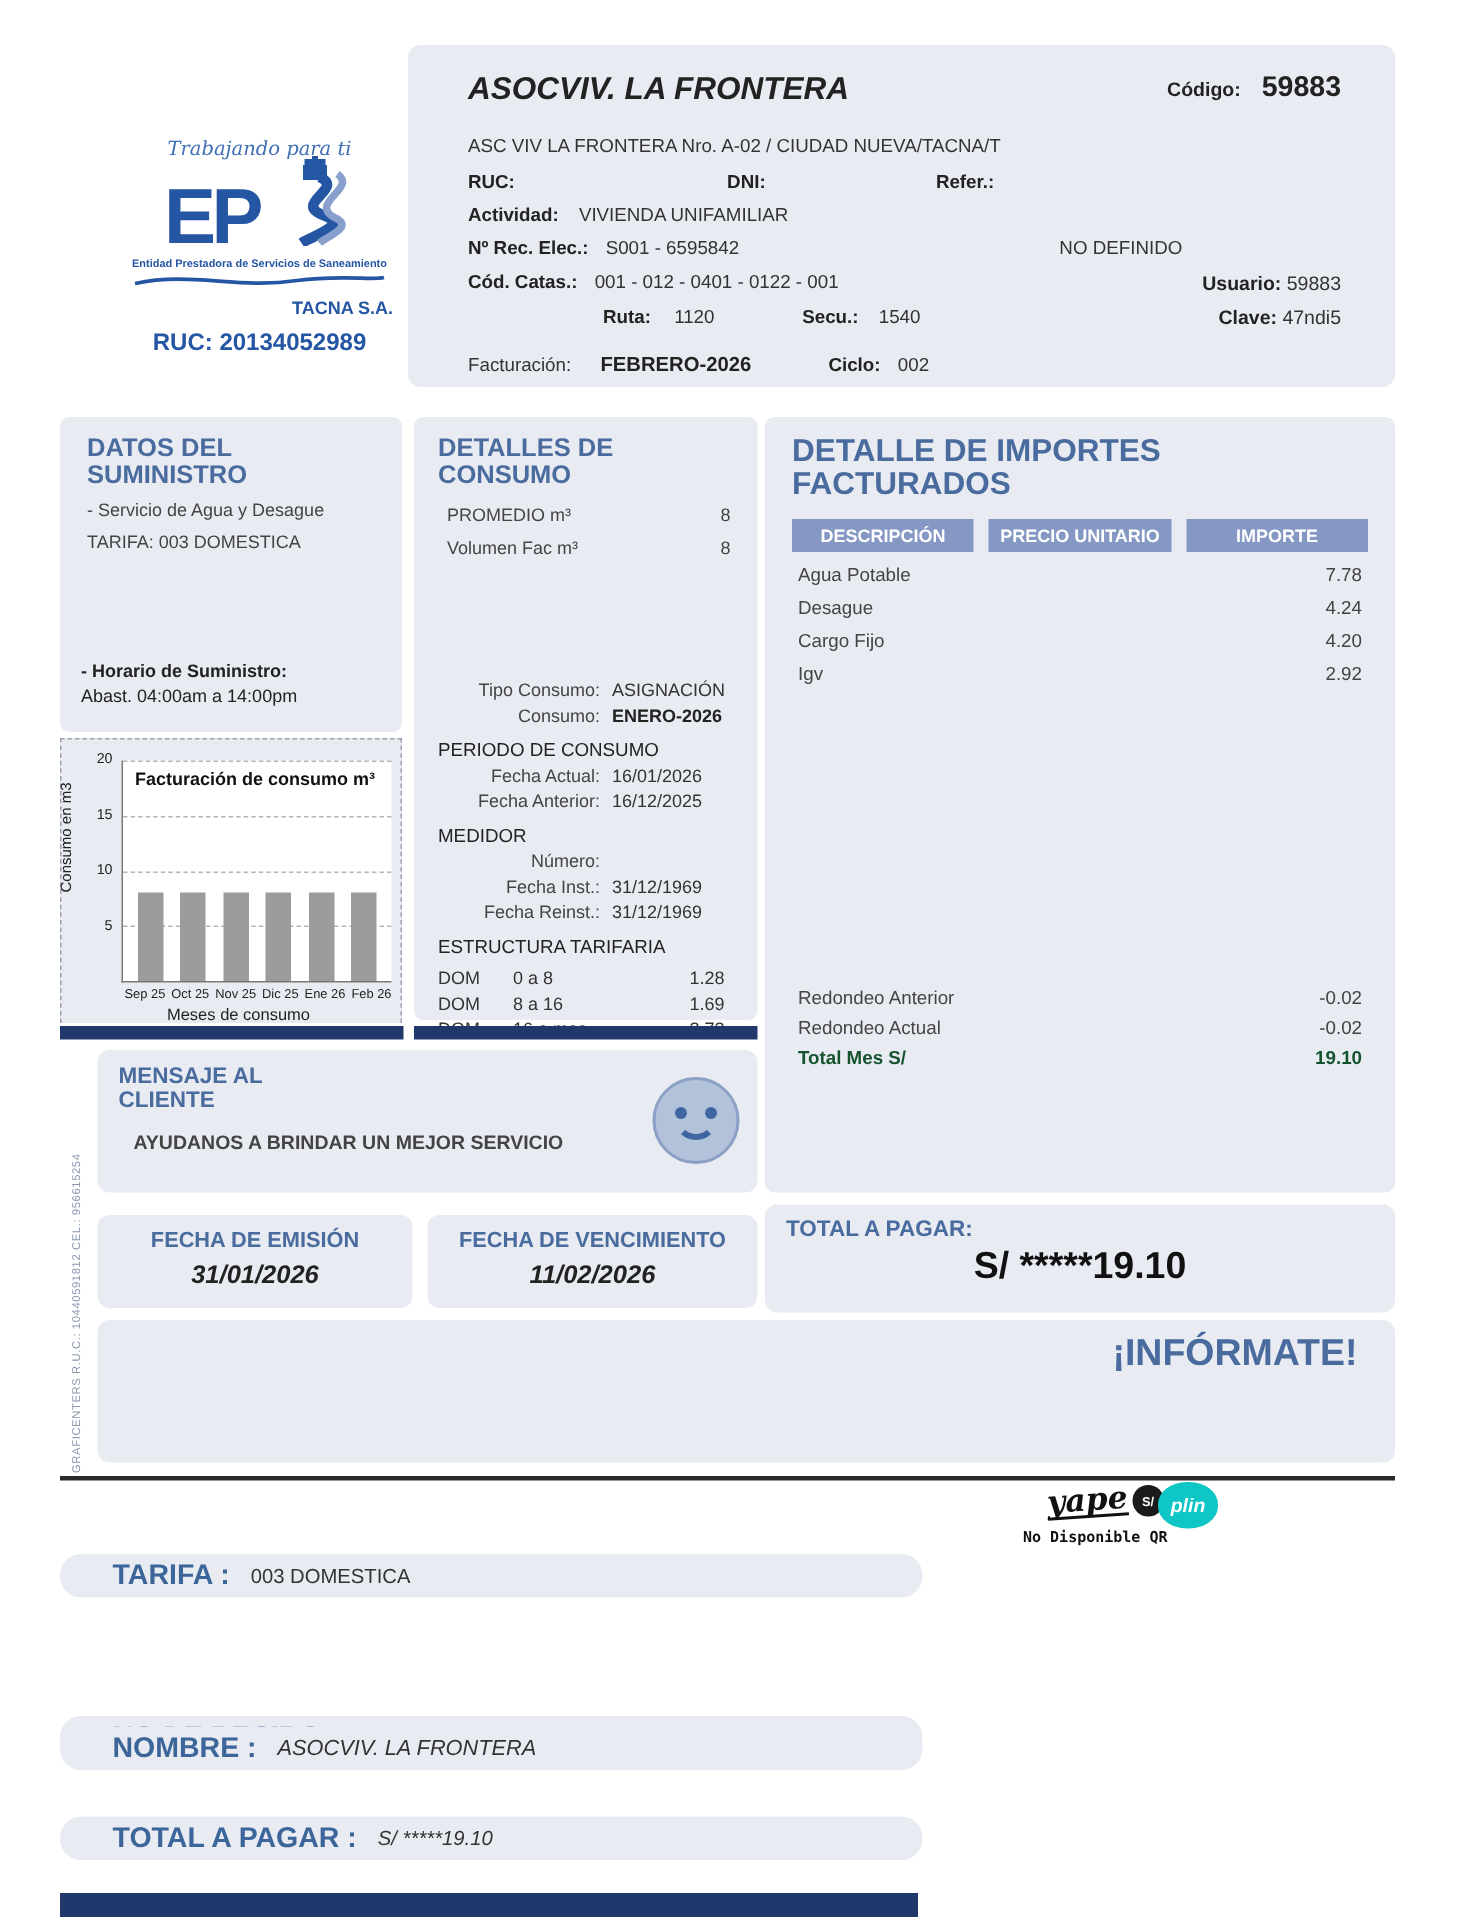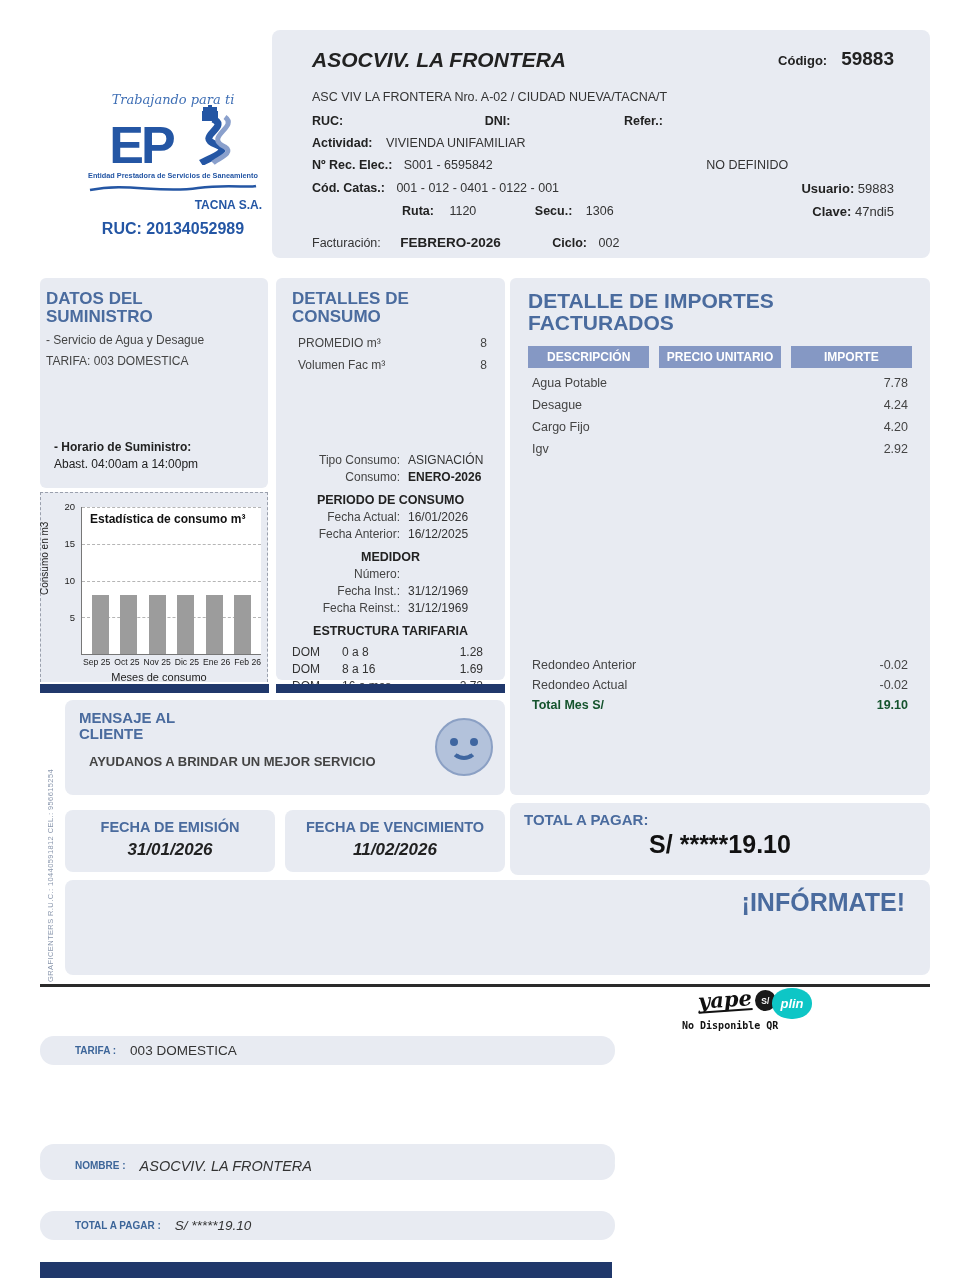--- a/index.html
+++ b/index.html
@@ -21,21 +21,21 @@
   
   #logo { position:absolute; left:78px; top:92px; width:190px; text-align:center; }
   .logo-tag { font-family:"DejaVu Serif", serif; font-style:italic; color:#3f6fb5; font-size:13px; }
   .logo-row { display:flex; align-items:flex-end; justify-content:center; height:62px; }
   .logo-ep { font-size:52px; font-weight:bold; color:#2456a4; letter-spacing:-3px; line-height:0.9; }
   .logo-sub { font-size:7.3px; font-weight:bold; color:#2456a4; margin-top:2px; }
   .logo-co { font-size:12px; font-weight:bold; color:#2456a4; text-align:right; padding-right:6px; }
   .logo-ruc { font-size:16px; font-weight:bold; color:#2456a4; margin-top:8px; }
 
   
-  #datos-panel { left:40px; top:278px; width:228px; height:210px; border-radius:6px; padding:12px 6px; }
+  #datos-panel { left:40px; top:278px; width:228px; height:210px; border-radius:6px; padding:12px 18px; }
   #datos-panel .hd { font-size:17px; width:150px; }
   .datos-line { font-size:12px; margin-top:7px; color:#444; }
   .datos-horario { position:absolute; left:14px; top:162px; font-size:12px; color:#222; }
 
   
   #chart-panel { left:40px; top:492px; width:228px; height:190px; border-radius:0; border-top:1px dashed #9aa0ad; border-left:1px dashed #9aa0ad; border-right:1px dashed #9aa0ad; padding:6px 4px 0 0; }
   .chart-wrap { position:relative; height:100%; }
   .chart-ylab { position:absolute; left:-2px; top:96px; transform:rotate(-90deg); transform-origin:left top; font-size:10px; color:#222; white-space:nowrap; }
   .chart-yticks { position:absolute; left:14px; top:8px; width:22px; height:148px; font-size:9.5px; color:#222; text-align:right; }
   .chart-yticks span { position:absolute; right:2px; transform:translateY(-55%); }
@@ -49,21 +49,21 @@
   .chart-xlabels { position:absolute; left:40px; top:158px; width:182px; display:flex; justify-content:space-around; font-size:8.6px; color:#222; white-space:nowrap; }
   .chart-xlab { position:absolute; left:28px; top:172px; width:180px; text-align:center; font-size:11px; color:#222; }
 
   
   #consumo-panel { left:276px; top:278px; width:229px; height:402px; border-radius:6px; padding:12px 16px; font-size:12px; }
   #consumo-panel .hd { font-size:17px; width:150px; margin-bottom:10px; }
   .kv { display:flex; justify-content:space-between; margin:8px 2px 0 6px; color:#444; }
   .clab { text-align:right; width:108px; color:#444; }
   .crow { display:flex; margin-top:3px; }
   .crow .cval { margin-left:8px; color:#333; }
-  .sub { text-align:center; font-weight:bold; color:#222; margin-top:9px; font-size:12.5px; }
+  .sub { text-align:left; font-weight:normal; color:#222; margin-top:9px; font-size:12.5px; }
   .trow { display:flex; margin-top:3px; color:#333; }
   .trow .t1 { width:50px; } .trow .t2 { width:90px; } .trow .t3 { flex:1; text-align:right; padding-right:6px; }
 
   
   #importes-panel { left:510px; top:278px; width:420px; height:517px; border-radius:6px; padding:12px 18px; }
   #importes-panel .hd { font-size:21px; }
   .tbl-head { display:flex; gap:10px; margin-top:12px; }
   .chip { background:#8598c4; color:#ffffff; font-weight:bold; font-size:12px; text-align:center; padding:4px 0; flex:1; }
   .irow { display:flex; justify-content:space-between; font-size:12.5px; margin-top:8px; padding:0 4px; color:#444; }
   .ired { position:absolute; left:22px; right:22px; display:flex; justify-content:space-between; font-size:12.5px; color:#444; }
@@ -96,21 +96,21 @@
 
   
   #yape { position:absolute; left:698px; top:990px; display:flex; align-items:center; }
   .yape-txt { font-family:"DejaVu Serif", serif; font-style:italic; font-weight:bold; font-size:21px; color:#111; transform:rotate(-4deg); border-bottom:2px solid #111; line-height:0.95; }
   .yape-badge { width:21px; height:21px; border-radius:50%; background:#1a1a1a; color:#fff; font-size:8.5px; font-weight:bold; display:flex; align-items:center; justify-content:center; margin-left:3px; }
   #plin { position:absolute; left:772px; top:988px; width:40px; height:31px; border-radius:48%; background:#0ec6c6; color:#fff; font-size:13px; font-weight:bold; font-style:italic; display:flex; align-items:center; justify-content:center; }
   .qr-note { position:absolute; left:682px; top:1020px; font-family:"DejaVu Sans Mono", monospace; font-size:10px; font-weight:bold; color:#111; }
 
   
   .stub-row { position:absolute; left:40px; width:575px; height:29px; background:#e8ebf2; border-radius:14px; display:flex; align-items:center; }
-  .stub-lab { font-size:10px; font-weight:bold; color:#3c6599; margin-left:35px; }
+  .stub-lab { font-size:19px; font-weight:bold; color:#3c6599; margin-left:35px; }
   .stub-val { font-size:13.5px; color:#333; margin-left:14px; }
   .sr1{top:1036px} .sr2{top:1144px} .sr3{top:1151px} .sr4{top:1211px}
   .it { font-style:italic; }
   .bottom-bar { left:40px; top:1262px; width:572px; height:16px; }
 </style>
 </head>
 <body>
 
 <div id="page">
 
@@ -161,21 +161,21 @@
       <span style="margin-left:8px;">001 - 012 - 0401 - 0122 - 001</span>
     </div>
     <div class="h-right" style="top:151px;">
       <span class="lbl">Usuario:</span>
       <span>59883</span>
     </div>
     <div class="h-line" style="top:174px; left:130px;">
       <span class="lbl">Ruta:</span>
       <span style="margin-left:12px;">1120</span>
       <span class="lbl" style="margin-left:55px;">Secu.:</span>
-      <span style="margin-left:10px;">1306</span>
+      <span style="margin-left:10px;">1540</span>
     </div>
     <div class="h-right" style="top:174px;">
       <span class="lbl">Clave:</span>
       <span>47ndi5</span>
     </div>
     <div class="h-line" style="top:205px;">
       <span>Facturación:</span>
       <b style="margin-left:16px; font-size:13.5px; color:#222;">FEBRERO-2026</b>
       <span class="lbl" style="margin-left:48px;">Ciclo:</span>
       <span style="margin-left:8px;">002</span>
@@ -207,21 +207,21 @@
         <div class="gl gl2"></div>
         <div class="gl gl3"></div>
         <div class="chart-bars">
           <div class="bar" style="height: 40%; background: rgb(156, 156, 156);"></div>
           <div class="bar" style="height: 40%; background: rgb(156, 156, 156);"></div>
           <div class="bar" style="height: 40%; background: rgb(156, 156, 156);"></div>
           <div class="bar" style="height: 40%; background: rgb(156, 156, 156);"></div>
           <div class="bar" style="height: 40%; background: rgb(156, 156, 156);"></div>
           <div class="bar" style="height: 40%; background: rgb(156, 156, 156);"></div>
         </div>
-        <div class="chart-title">Estadística de consumo m³</div>
+        <div class="chart-title">Facturación de consumo m³</div>
       </div>
       <div class="chart-xlabels">
         <span>Sep 25</span>
         <span>Oct 25</span>
         <span>Nov 25</span>
         <span>Dic 25</span>
         <span>Ene 26</span>
         <span>Feb 26</span>
       </div>
       <div class="chart-xlab">Meses de consumo</div>

